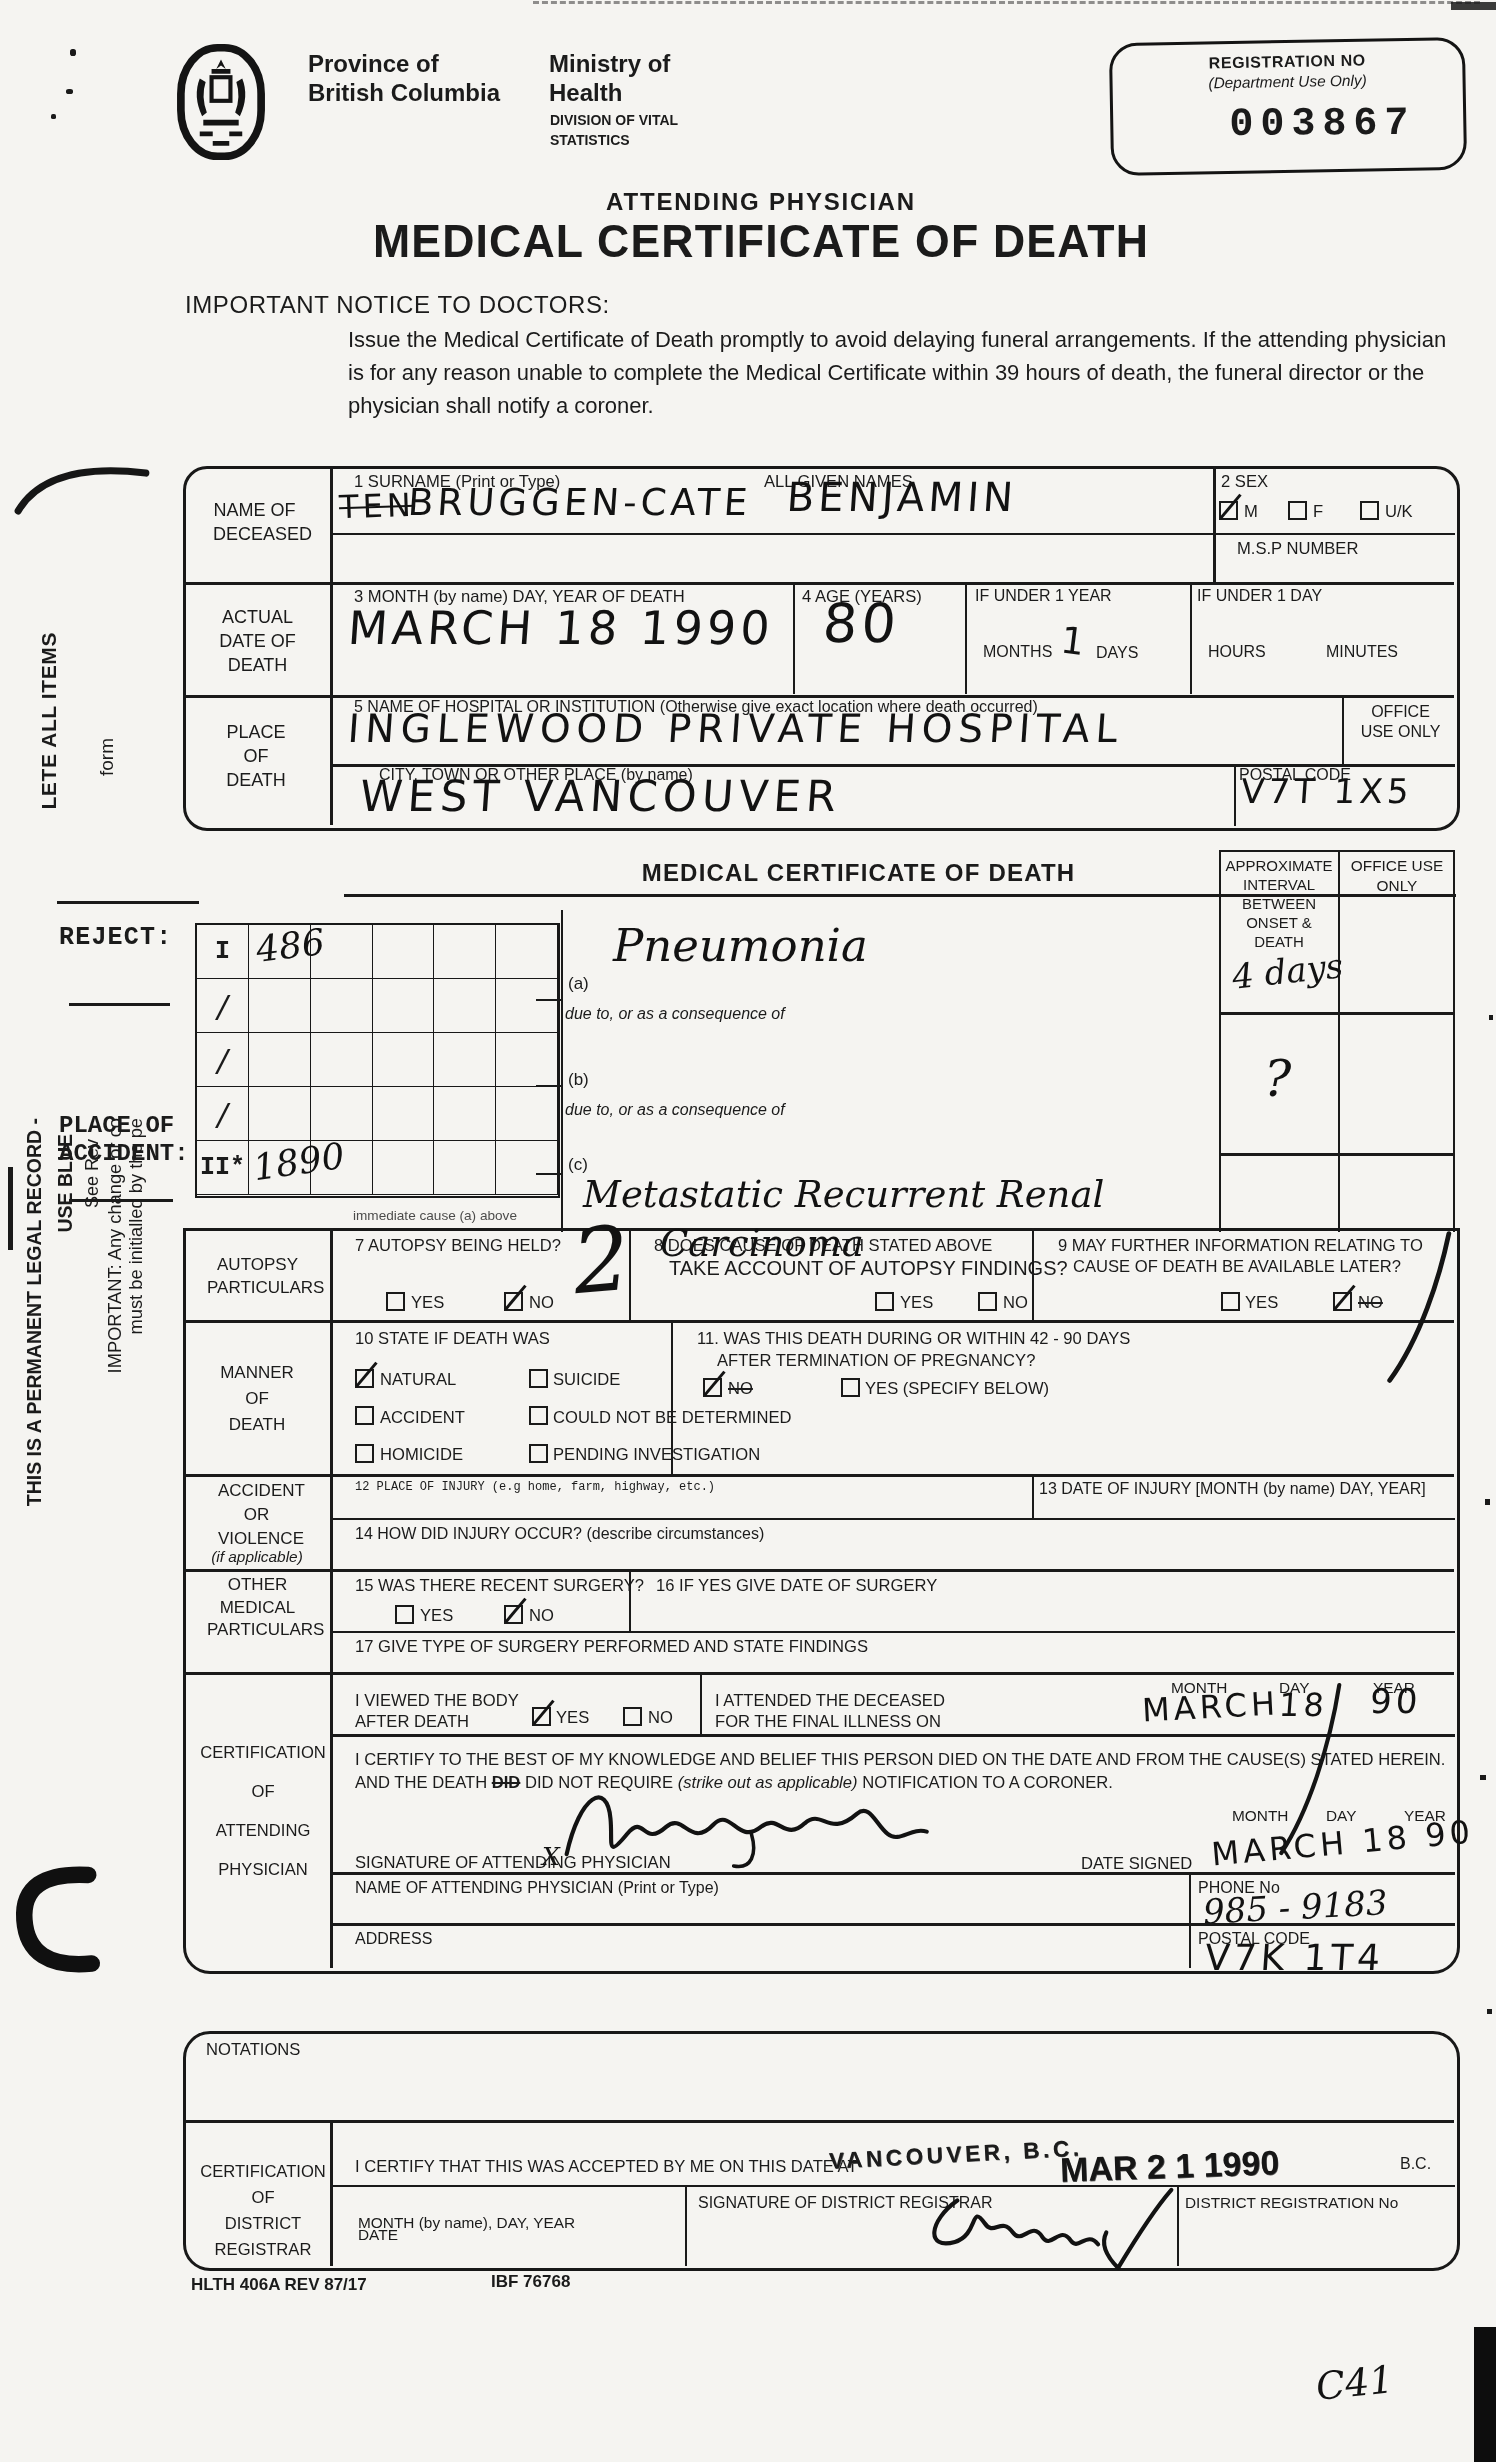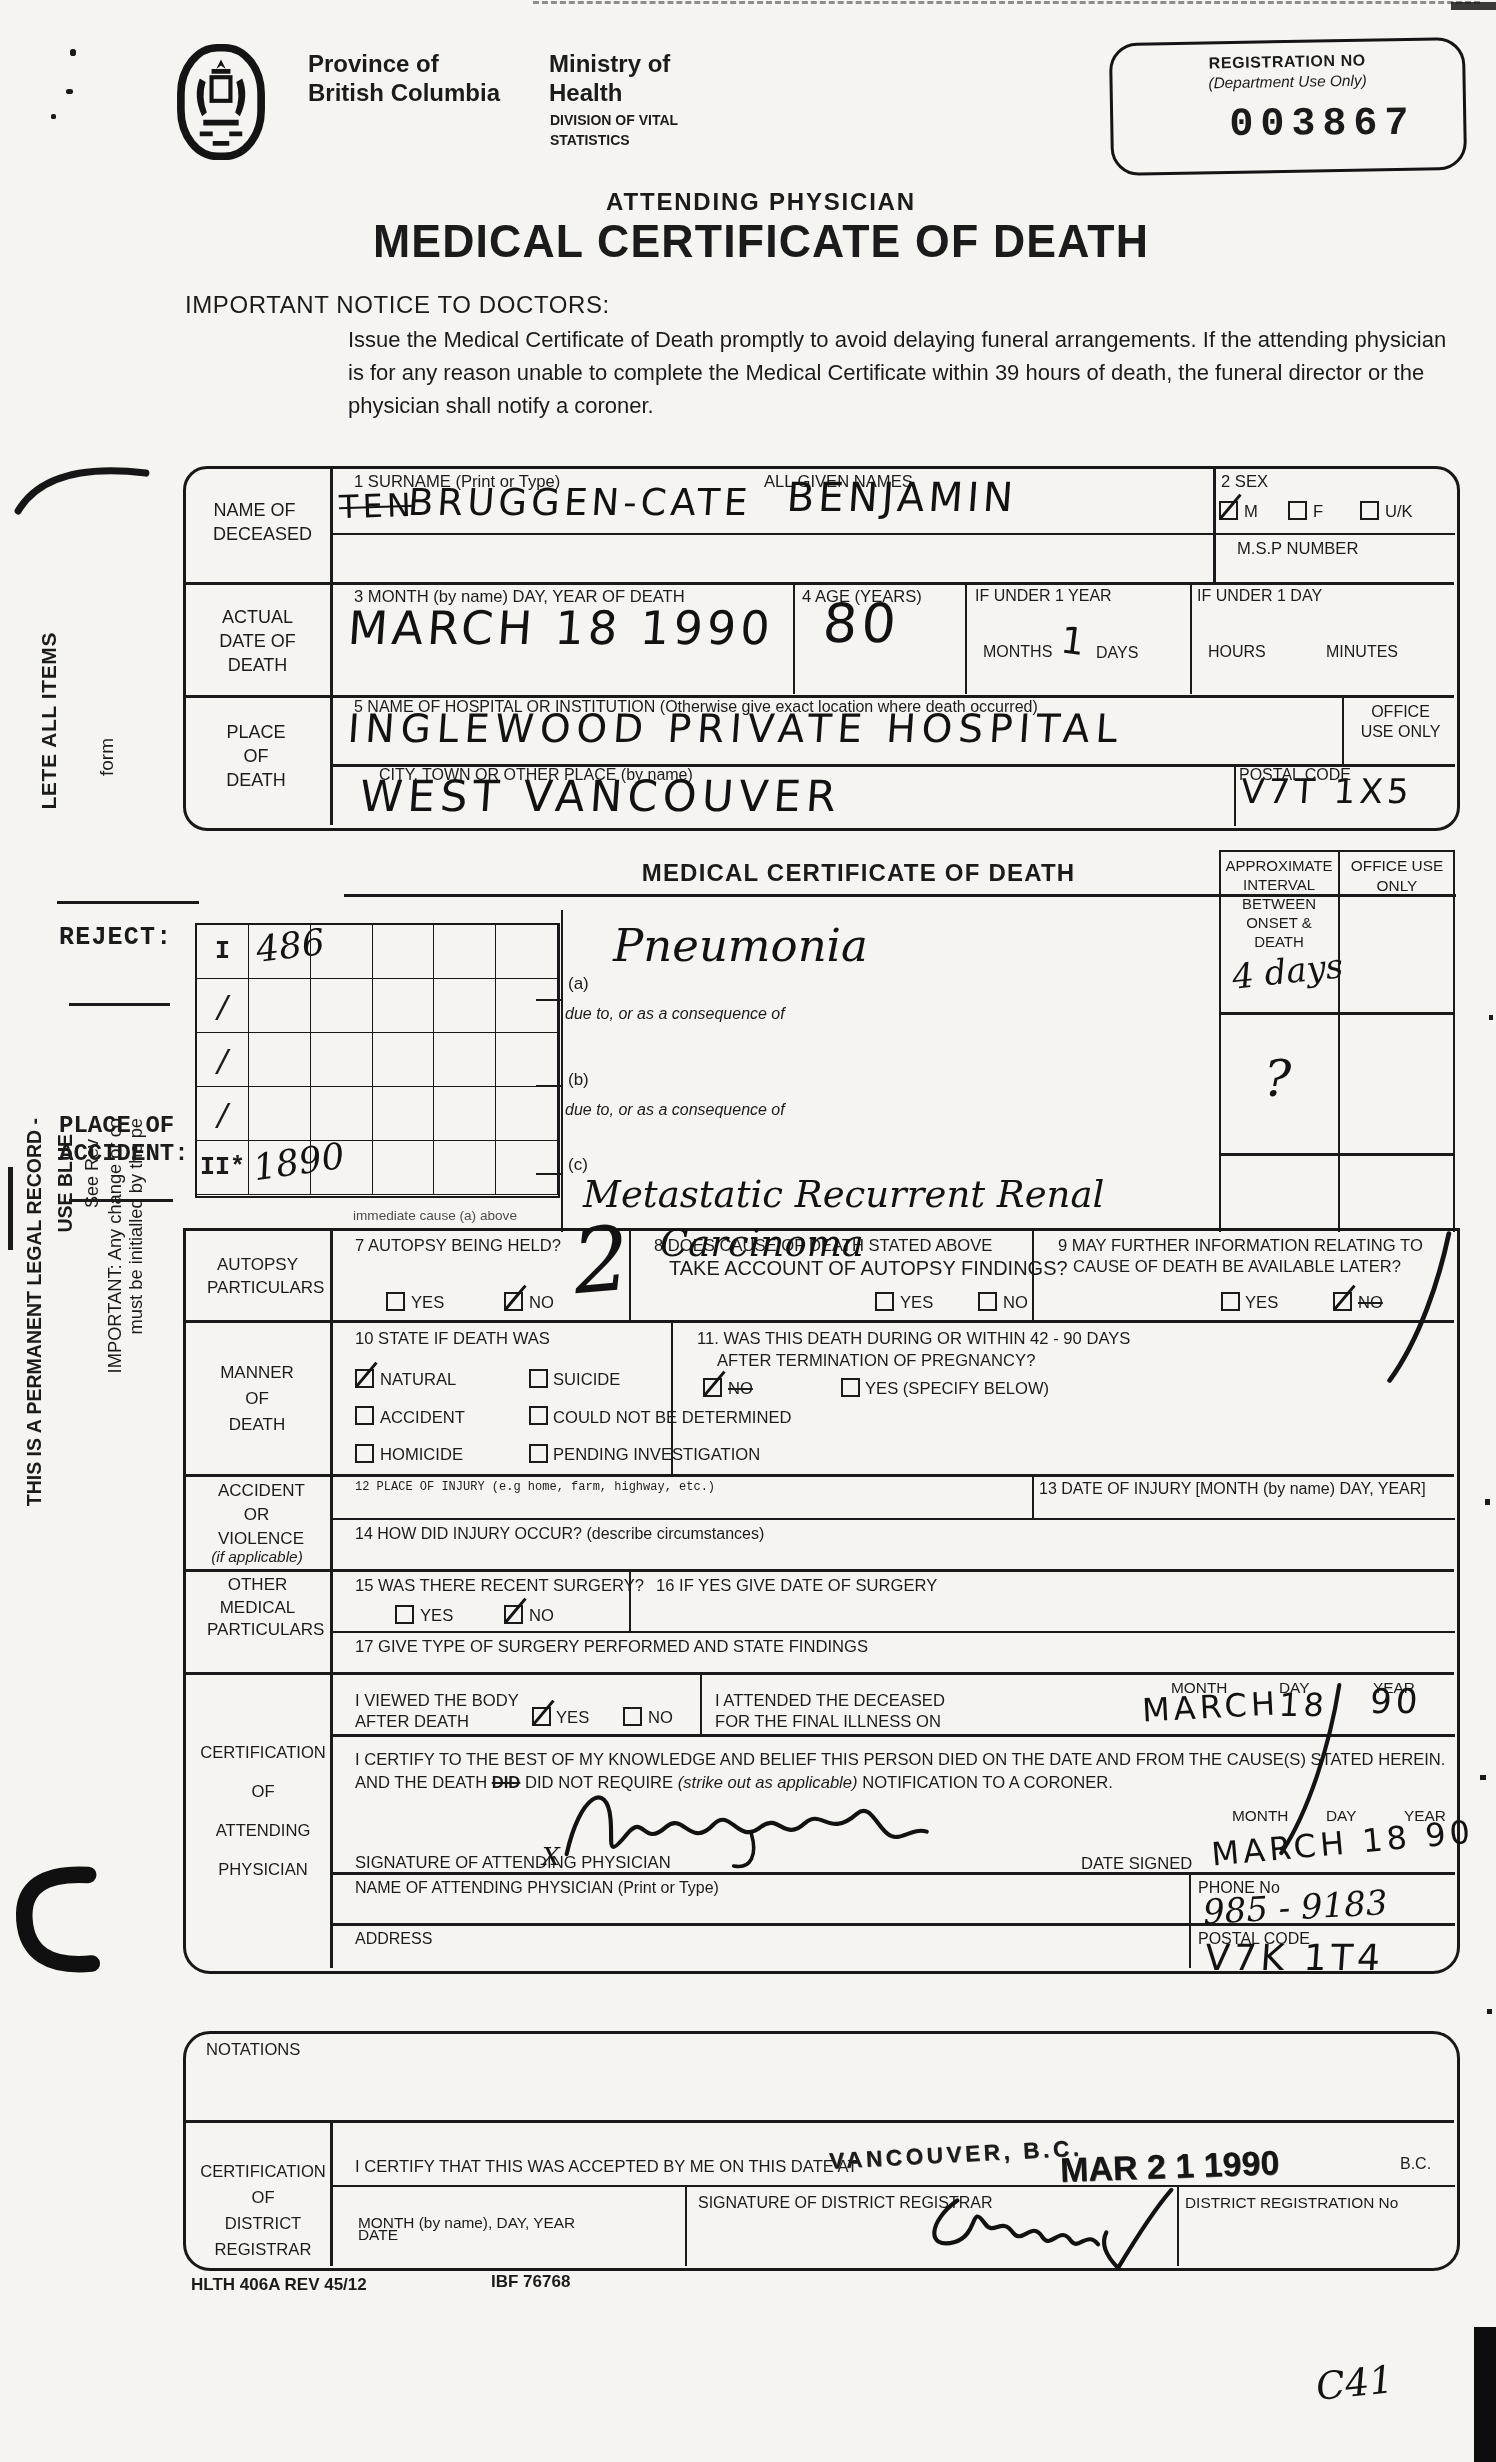--- a/index.html
+++ b/index.html
@@ -351,21 +351,21 @@
   <div class="t" style="left:358px;top:2214px;font-size:15.4px;">MONTH (by name), DAY, YEAR</div>
   <div class="ln" style="left:685px;top:2185px;width:2.4px;height:81px;"></div>
   <div class="t" style="left:698px;top:2194px;font-size:16px;">SIGNATURE OF DISTRICT REGISTRAR</div>
   <div class="ln" style="left:1177px;top:2185px;width:2.4px;height:81px;"></div>
   <div class="t" style="left:1185px;top:2194px;font-size:15.4px;">DISTRICT REGISTRATION No</div>
   <svg style="left:923px;top:2185px;z-index:4;" width="272" height="89" viewBox="0 0 460 150">
     <path d="M 58 26 C 10 60 4 110 54 96 C 94 84 80 30 104 64 C 120 88 132 52 152 80 C 168 102 184 58 202 88 C 216 110 232 66 250 94 C 262 112 278 76 296 100" fill="none" stroke="#121212" stroke-width="7" stroke-linecap="round"></path>
     <path d="M 330 140 C 360 90 392 40 420 8 M 330 140 C 310 120 300 100 310 80" fill="none" stroke="#121212" stroke-width="7" stroke-linecap="round"></path>
   </svg>
 
-  <div class="t sb" style="left:191px;top:2275px;font-size:17px;">HLTH 406A REV 45/12</div>
+  <div class="t sb" style="left:191px;top:2275px;font-size:17px;">HLTH 406A REV 87/17</div>
   <div class="t sb" style="left:491px;top:2272px;font-size:17px;">IBF 76768</div>
   <div class="t cur" style="left:1316px;top:2361px;font-size:38px;transform:rotate(-6deg);">C41</div>
 
   <div class="ln" style="left:1474px;top:2327px;width:22.5px;height:135px;background:#0d0d0d;"></div>
   <div class="ln" style="left:1485px;top:1499px;width:4.7px;height:6px;"></div>
   <div class="ln" style="left:1480px;top:1775px;width:6px;height:4.7px;"></div>
   <div class="ln" style="left:1487px;top:2009px;width:4.7px;height:4.7px;"></div>
   <div class="ln" style="left:1489px;top:1015px;width:3.6px;height:4.7px;"></div>
 
 </div>

